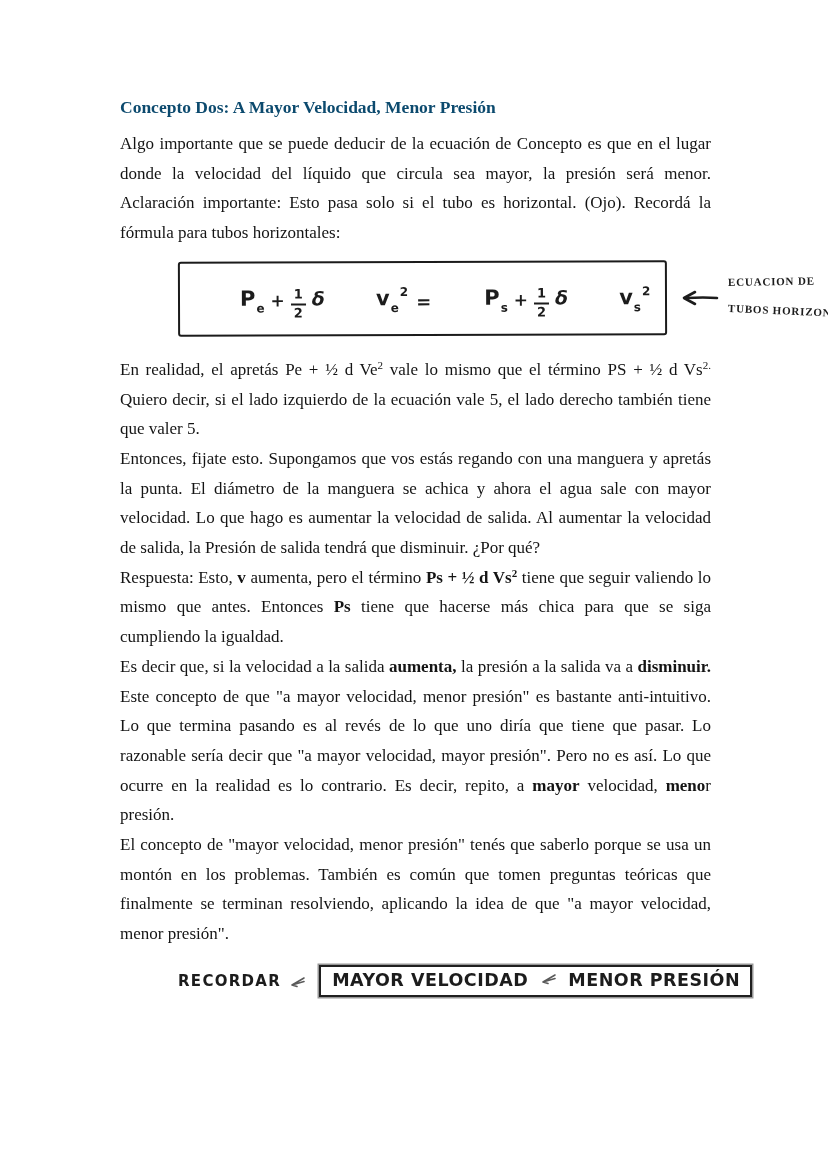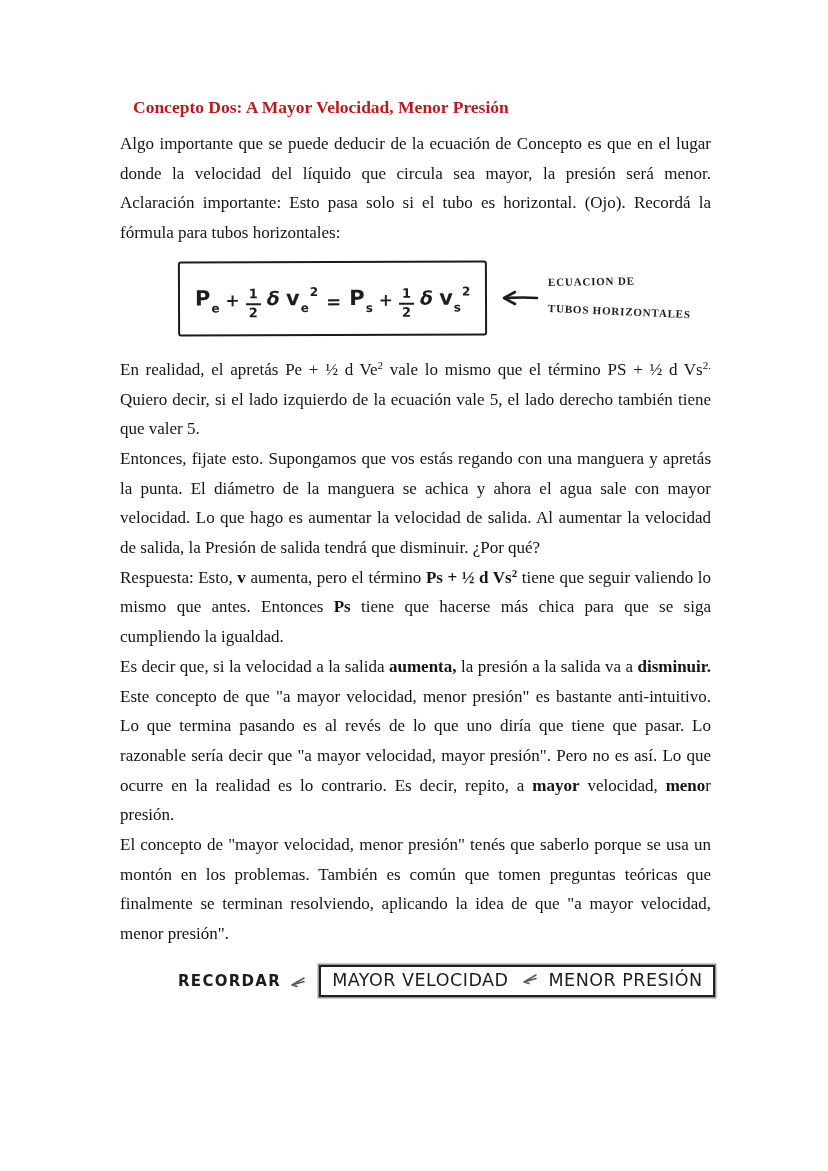--- a/index.html
+++ b/index.html
@@ -3,36 +3,36 @@
 <meta charset="utf-8">
 <style>
   html,body { margin:0; padding:0; background:#ffffff; }
   .page {
     width:828px; height:1171px; position:relative; overflow:hidden;
     background:#ffffff; color:#111;
     font-family:"Liberation Serif", serif;
   }
   .content { position:absolute; left:120px; top:97px; width:591px; }
 
-  .heading { font-size:17.5px; line-height:21px; font-weight:bold; margin:0 0 11px 13px; color:#b91c1c; }
+  .heading { font-size:17.5px; line-height:21px; font-weight:bold; margin:0 0 11px 0; color:#0c4a6e; }
 
   p.body { margin:0; font-size:17px; line-height:29.7px; text-align:justify; color:#141414; }
   p.body b { font-weight:bold; }
   .tsup { font-size:11px; line-height:0; vertical-align:6px; }
 
   
   .figure { display:flex; align-items:flex-start; margin:13px 0 19px 58px; }
   .eq-box {
     border:2.6px solid #1b1b1b; border-radius:3px; background:#fff;
     height:71px; padding:0 15px; display:flex; align-items:center; gap:6px;
     font-family:"DejaVu Sans", sans-serif; font-weight:bold; color:#1c1c1c;
     transform:rotate(-0.2deg);
   }
   .eq-main { font-size:21px; line-height:1; }
-  .eterm { display:inline-block; white-space:nowrap; }
+  .eterm { display:inline-block; white-space:nowrap;margin-left:45px; }
   .esub { font-size:12px; position:relative; top:7px; margin-left:1px; }
   .esup { font-size:12px; position:relative; top:-9px; margin-left:1px; }
   .eop  { font-size:17px; position:relative; top:1px; }
   .eeq  { font-size:18px; position:relative; top:3px; padding:0 2px; }
   .edelta { font-size:19px; position:relative; top:-1px; font-style:italic; }
   .efrac { display:inline-flex; flex-direction:column; align-items:center; font-size:13px; line-height:1.15; transform:translateY(5px); }
   .efrac .enum { border-bottom:2px solid #1c1c1c; padding:0 3px 1px; }
   .efrac .eden { padding-top:1px; }
 
   .fig-arrow { margin:27px 9px 0 12px; flex:none; }
@@ -45,21 +45,21 @@
   .fig-caption .cap-3 { transform:rotate(2.5deg); transform-origin:left center; }
 
   
   .recap { display:flex; align-items:center; margin:16px 0 0 58px;
     font-family:"DejaVu Sans", sans-serif; color:#1c1c1c; }
   .recap-label { font-size:15px; font-weight:bold; letter-spacing:1.3px; }
   .small-arrow { margin:4px 0 0 7px; flex:none; }
   .recap-box {
     margin-left:13px; border:2.2px solid #1f1f1f; box-shadow:0 0 0 1.5px #979797;
     padding:3px 10px 5px 11px; display:flex; align-items:center; gap:11px;
-    font-size:17.5px; font-weight:normal; letter-spacing:0.5px; white-space:nowrap; background:#fff;
+    font-size:17.5px; font-weight:bold; letter-spacing:0.5px; white-space:nowrap; background:#fff;
   }
 </style>
 </head>
 <body>
 
 <div class="page">
   <div class="content">
 
     <h1 class="heading">Concepto Dos: A Mayor Velocidad, Menor Presión</h1>
 

